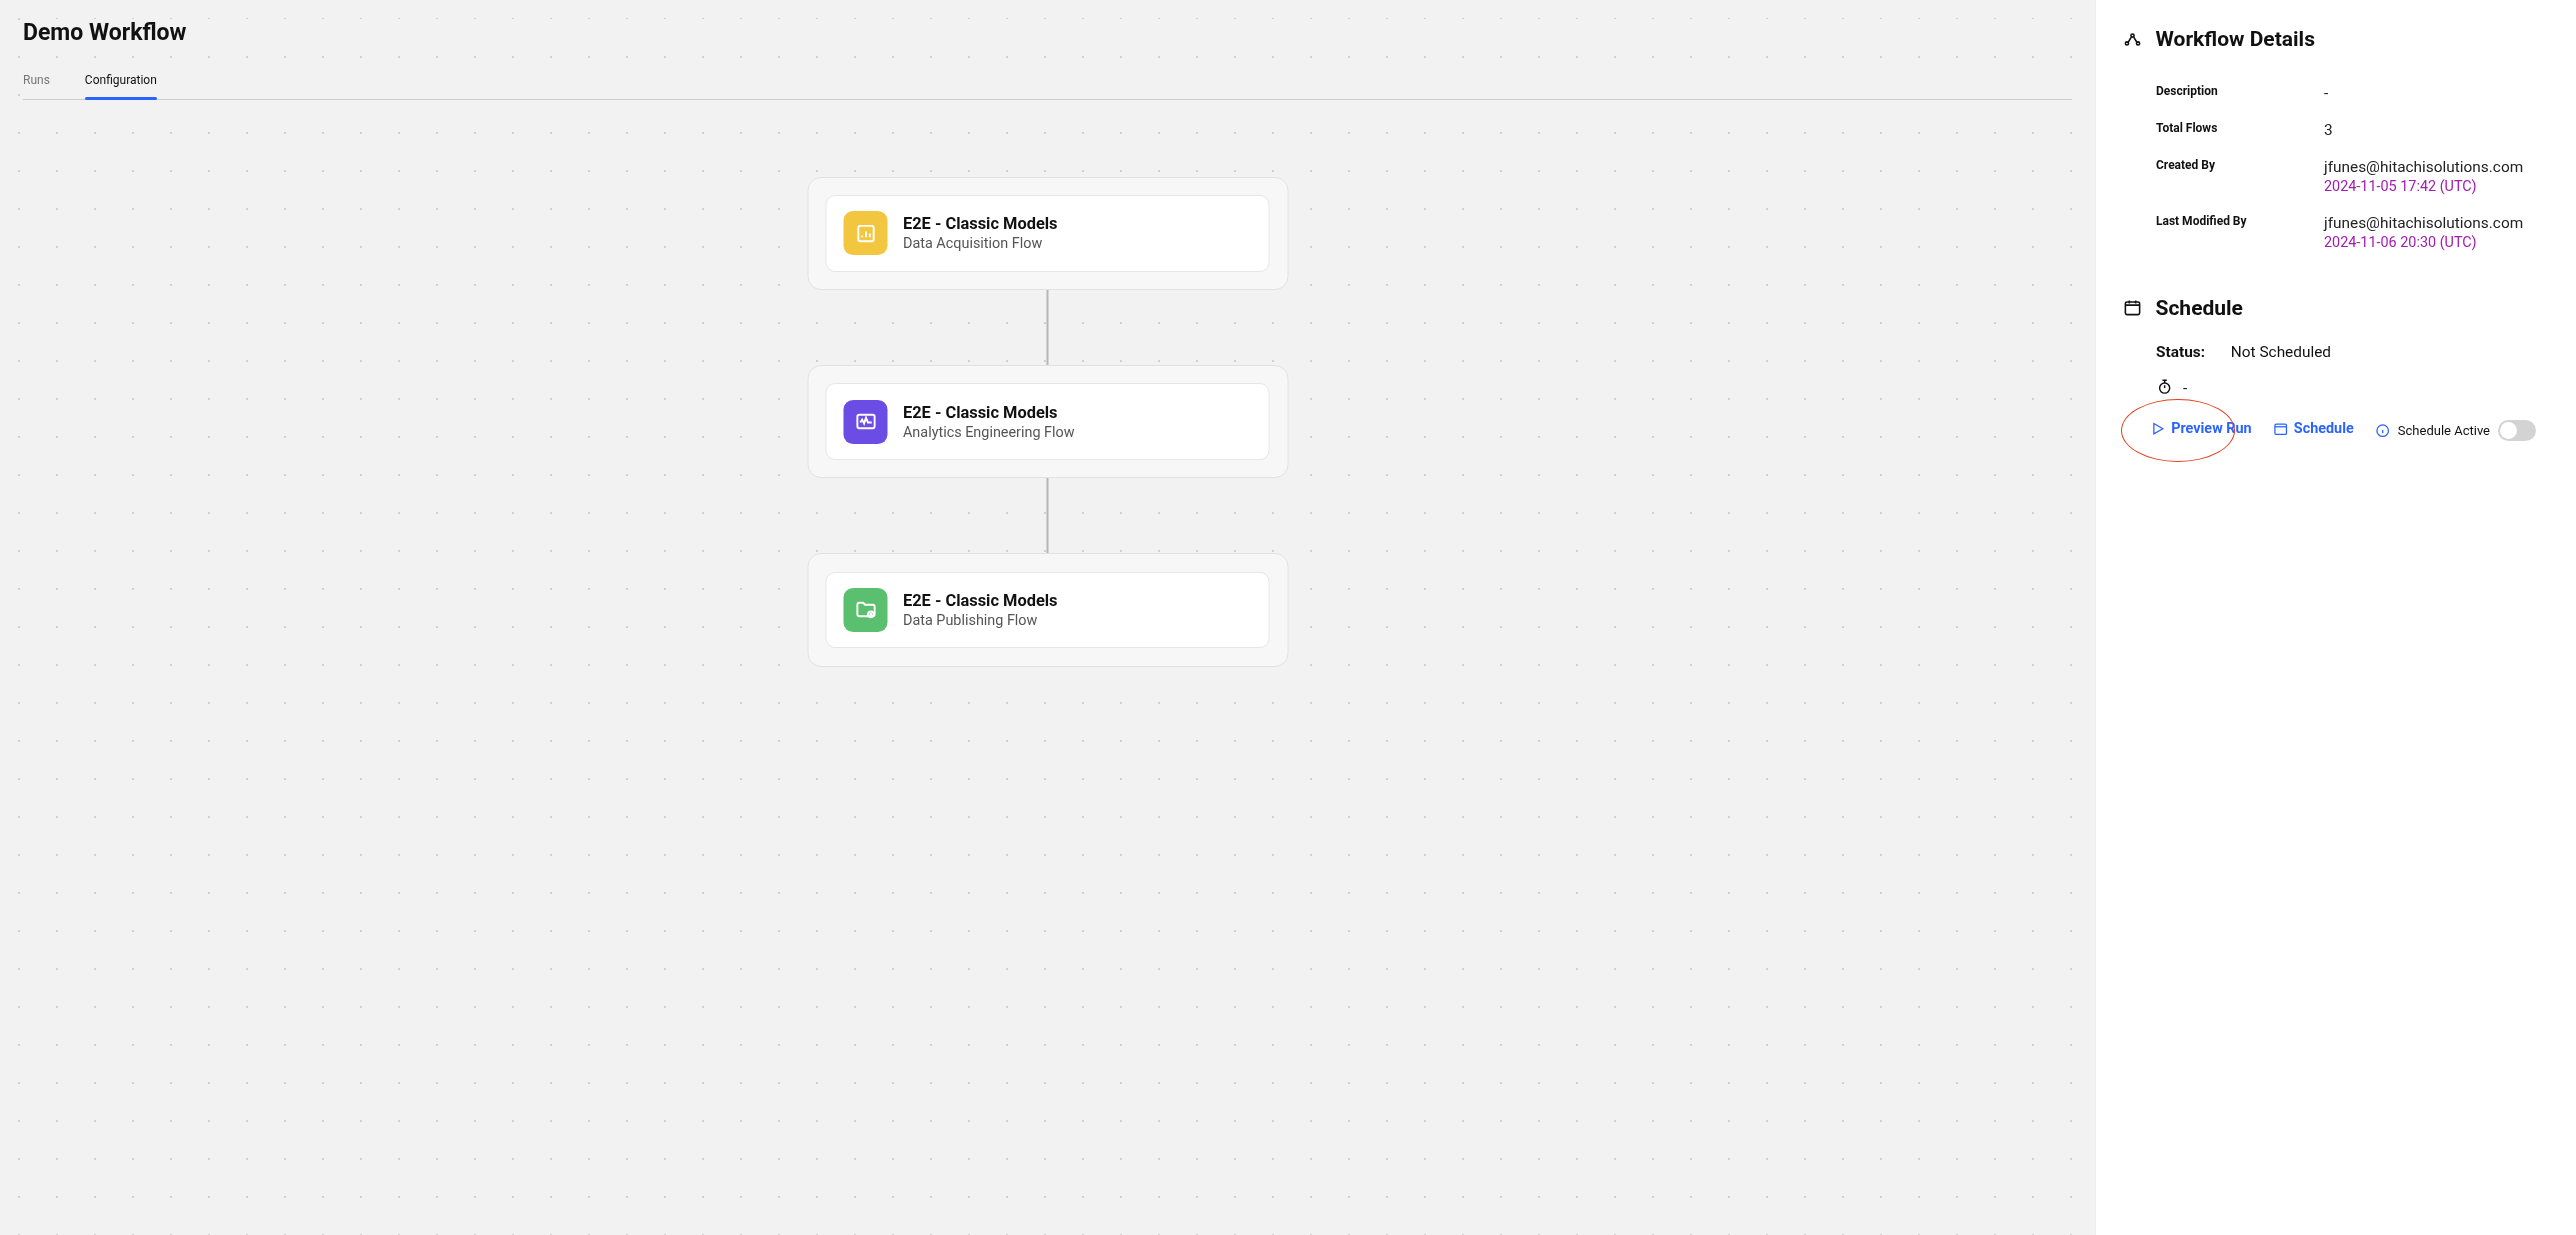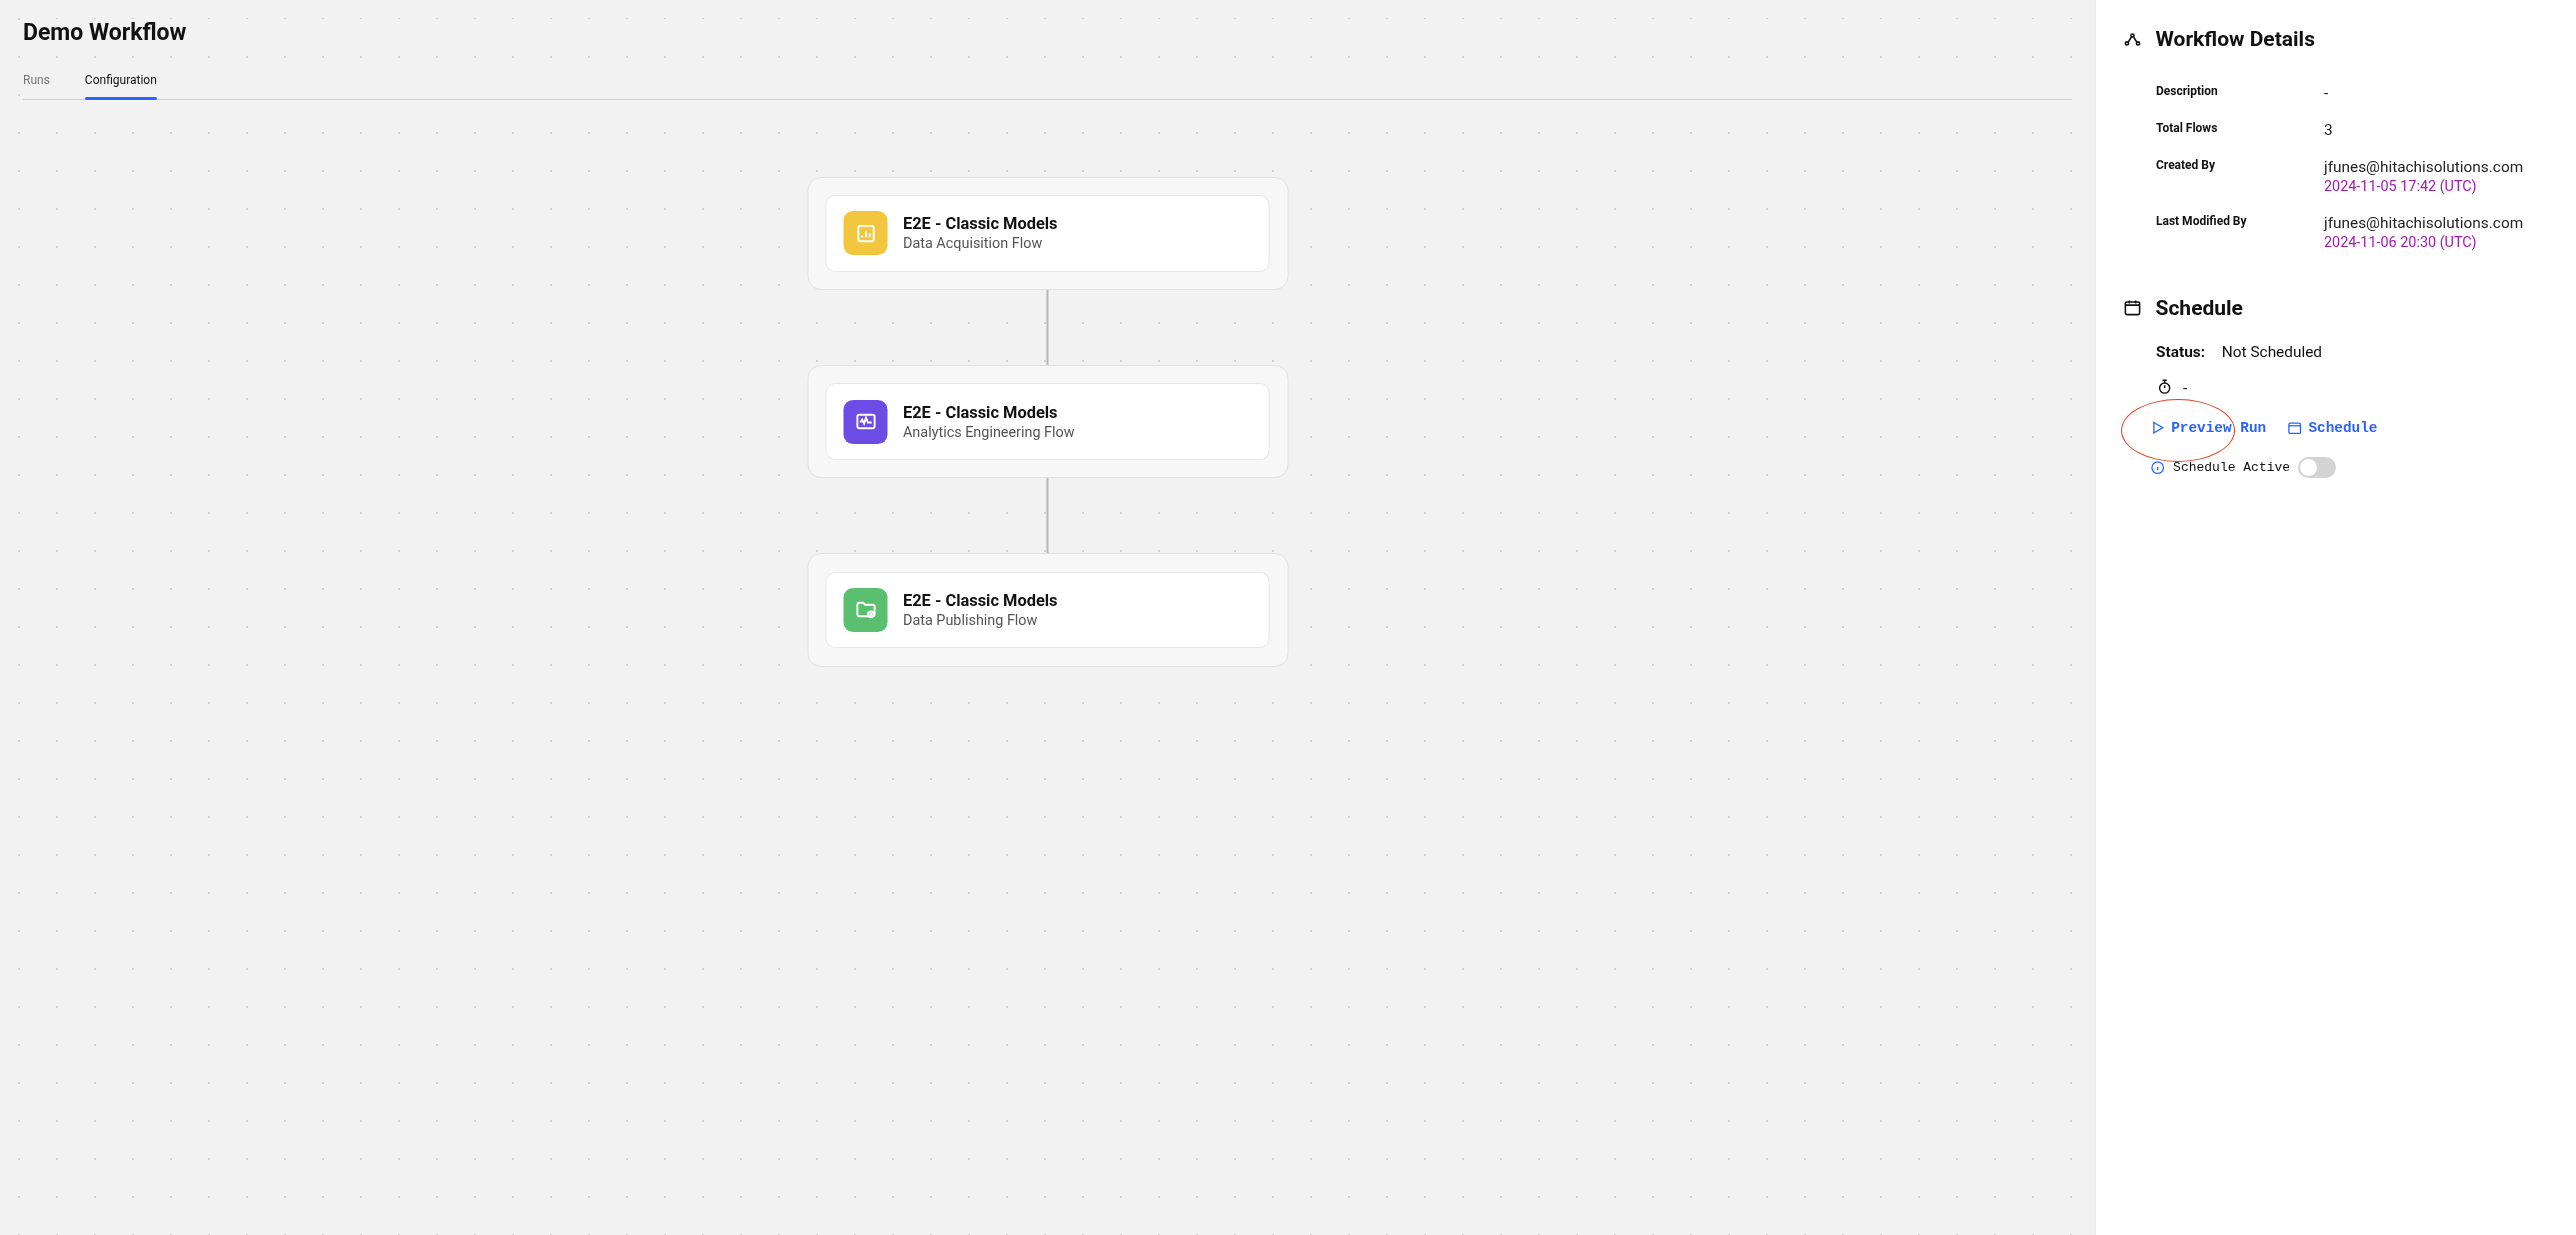--- a/index.html
+++ b/index.html
@@ -139,39 +139,38 @@
     gap: 1.9px;
   }
   .detail-sub { color: #a21caf; font-size: 14.4px; }
 
   .schedule-section { margin-top: 35px; }
   .status-row {
     padding-left: 33px;
     font-size: 15.4px;
     margin-bottom: 17.3px;
   }
-  .status-row .lbl { font-weight: 700; margin-right: 13px; }
+  .status-row .lbl { font-weight: 700; margin-right: 22px; }
   .timer-row {
     padding-left: 33px;
     display: flex;
     align-items: center;
     gap: 9.6px;
     font-size: 15.4px;
     color: #111;
     margin-bottom: 21px;
   }
   .timer-row svg { width: 17.3px; height: 17.3px; stroke: #111; }
 
   .actions-row {
     padding-left: 27px;
     display: flex;
-    align-items: center;
+    align-items: flex-start;
     gap: 21px;
     flex-wrap: wrap;
-    font-family: Liberation Mono, monospace;
   }
   .link-btn {
     display: inline-flex;
     align-items: center;
     gap: 5.8px;
     font-size: 14.4px;
     font-weight: 700;
     color: #2b63ff;
     cursor: pointer;
   }

